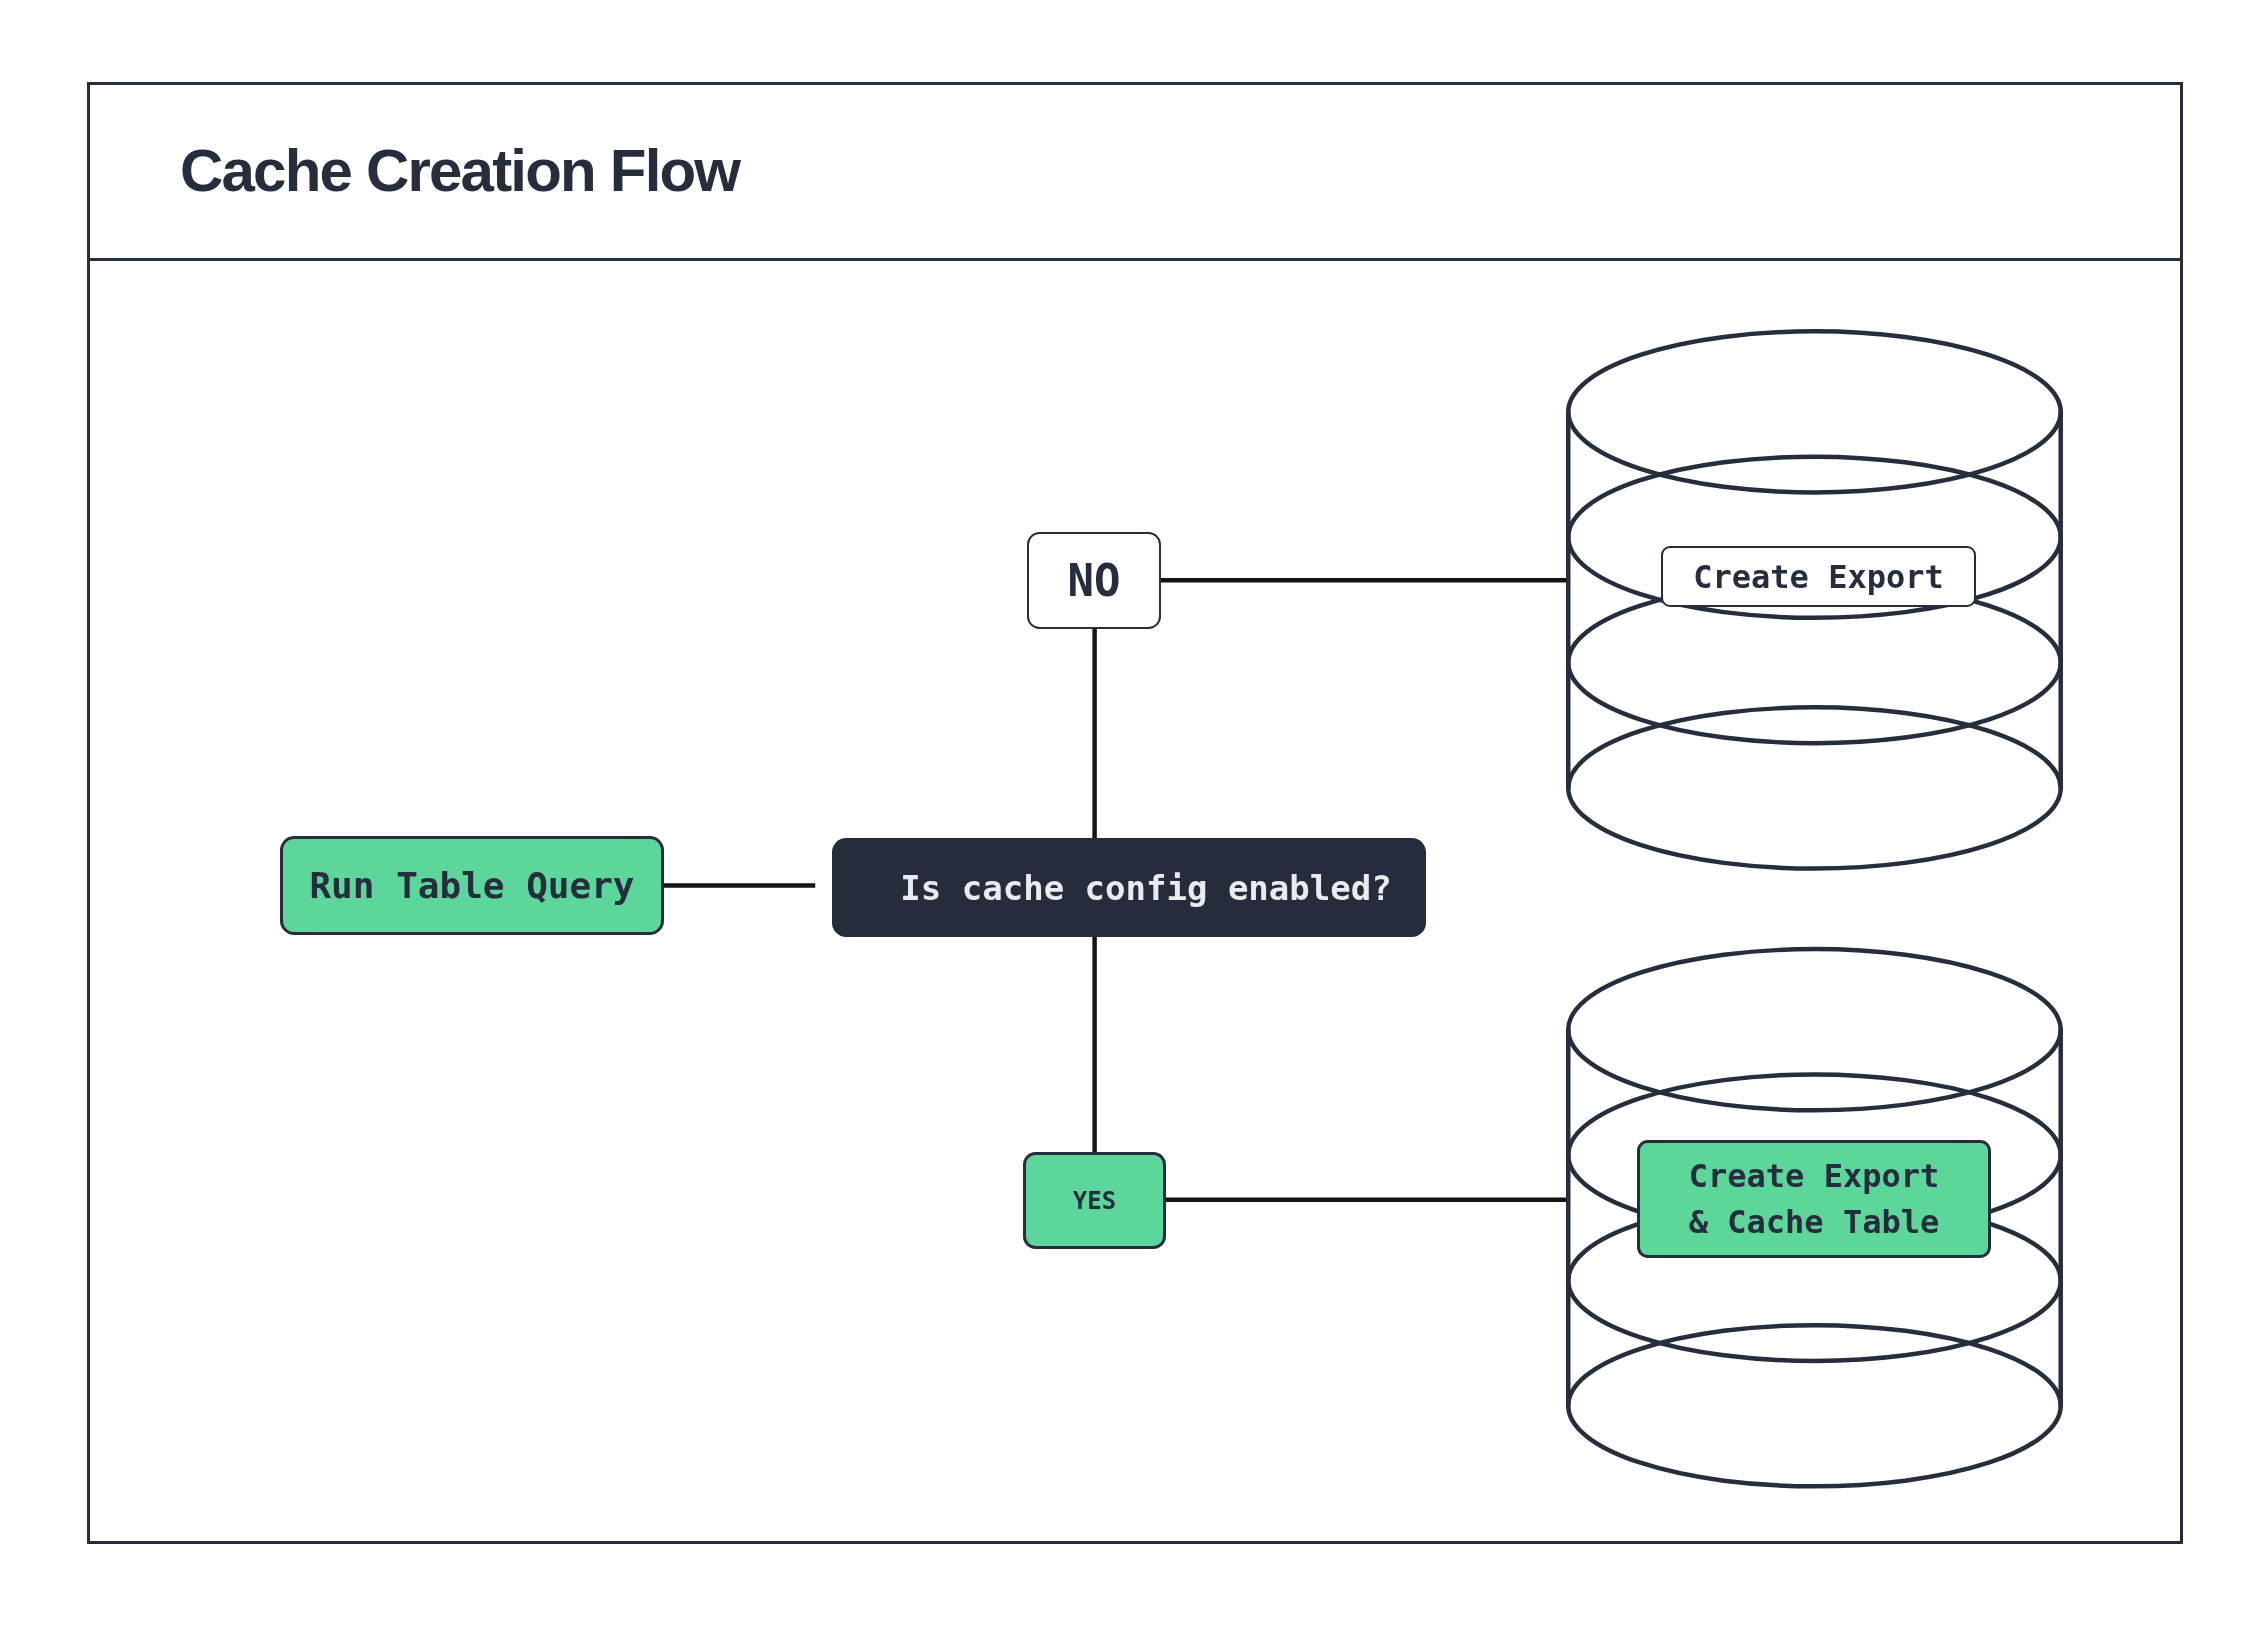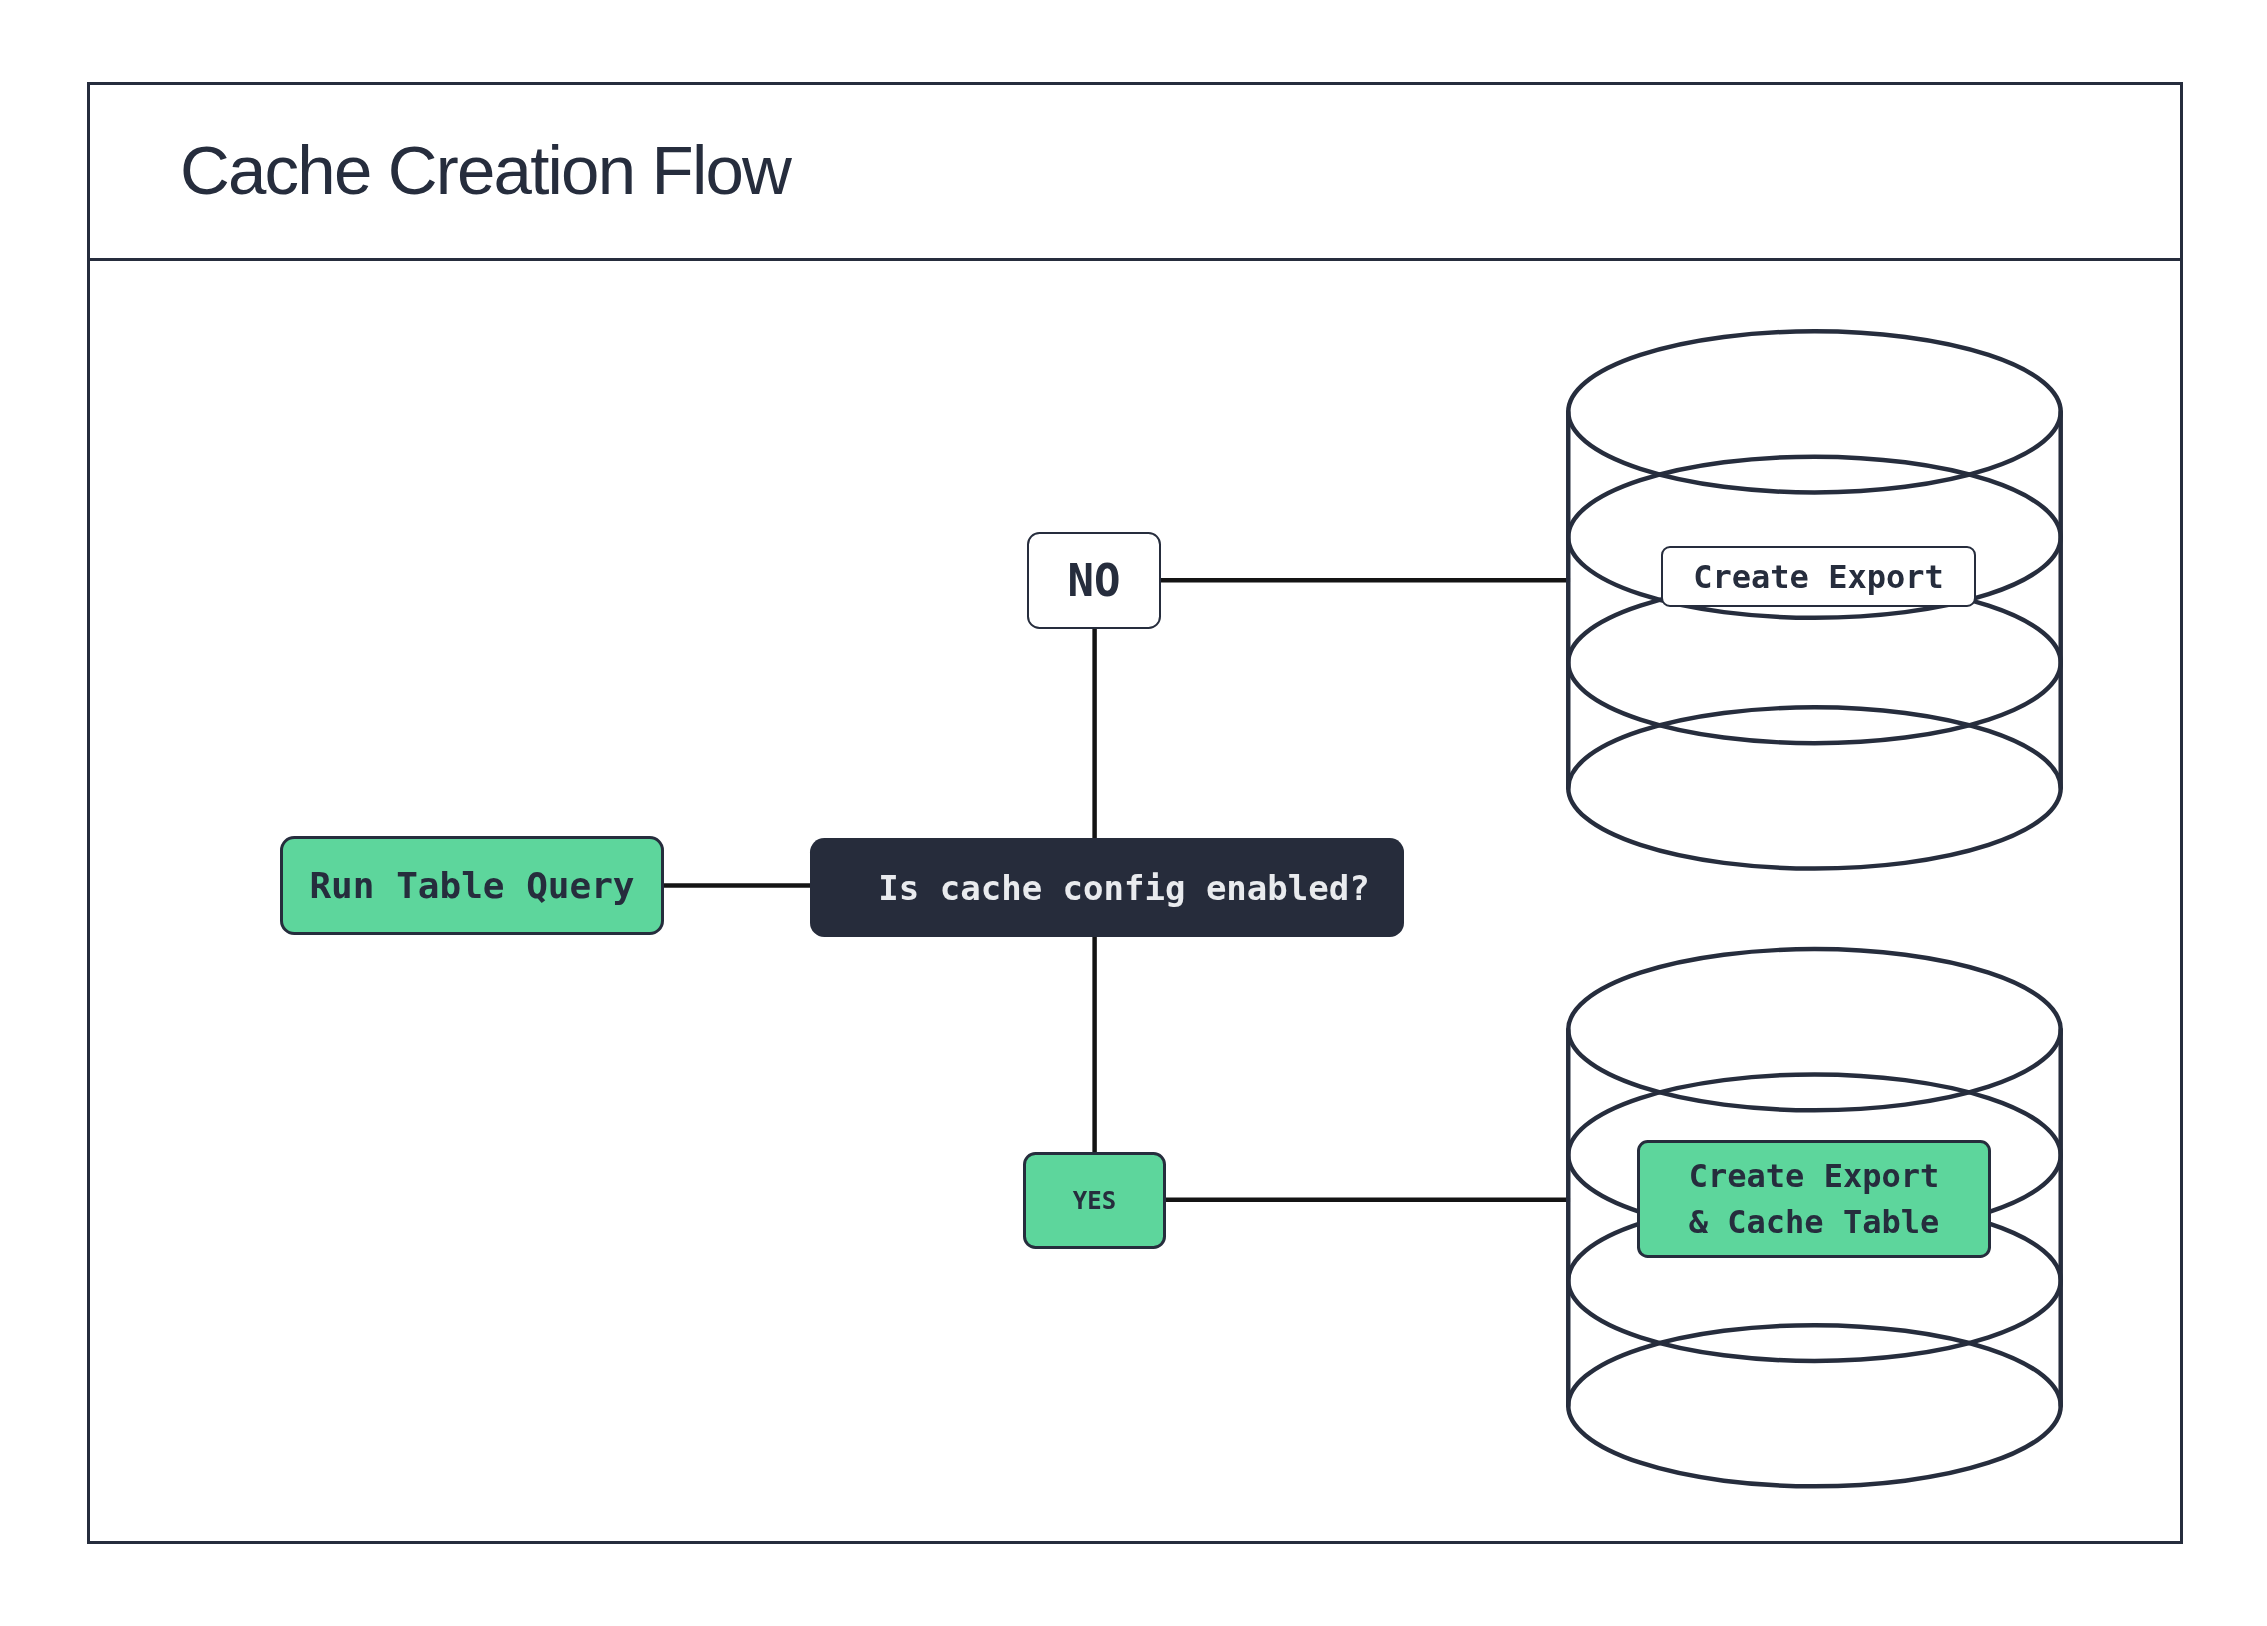--- a/index.html
+++ b/index.html
@@ -30,22 +30,22 @@
   .header{
     position:absolute;
     left:87px; top:82px;
     width:2096px; height:179px;
     border-bottom:3.6px solid var(--ink);
     display:flex;
     align-items:center;
     padding-left:93px;
   }
   .title{
-    font-size:69px;
-    font-weight:normal;
+    font-size:60px;
+    font-weight:bold;
     letter-spacing:-1.8px;
     color:var(--ink);
   }
   svg.wires{
     position:absolute;
     left:0; top:0;
     width:2268px; height:1626px;
   }
   .wire{stroke:var(--line);stroke-width:5;fill:none;}
   .cyl{stroke:var(--ink);stroke-width:5;fill:none;stroke-linecap:round;}
@@ -65,21 +65,21 @@
     background:var(--dark-node-bg);
     color:var(--dark-node-text);
     border:none;
   }
   .node.outline{border:2.7px solid var(--ink);}
   .node-start{
     left:280px; top:836px; width:384px; height:99px;
     border-radius:14.3px; font-size:36px;
   }
   .node-decision{
-    left:810px; top:838px; width:594px; height:99px;
+    left:832px; top:838px; width:594px; height:99px;
     border-radius:14.3px; font-size:34px;padding-left:34px;
   }
   .node-no{
     left:1027px; top:532px; width:134px; height:97px;
     border-radius:12.5px; font-size:44px;
   }
   .node-yes{
     left:1023px; top:1152px; width:143px; height:97px;
     border-radius:12.5px; font-size:24px;
   }

